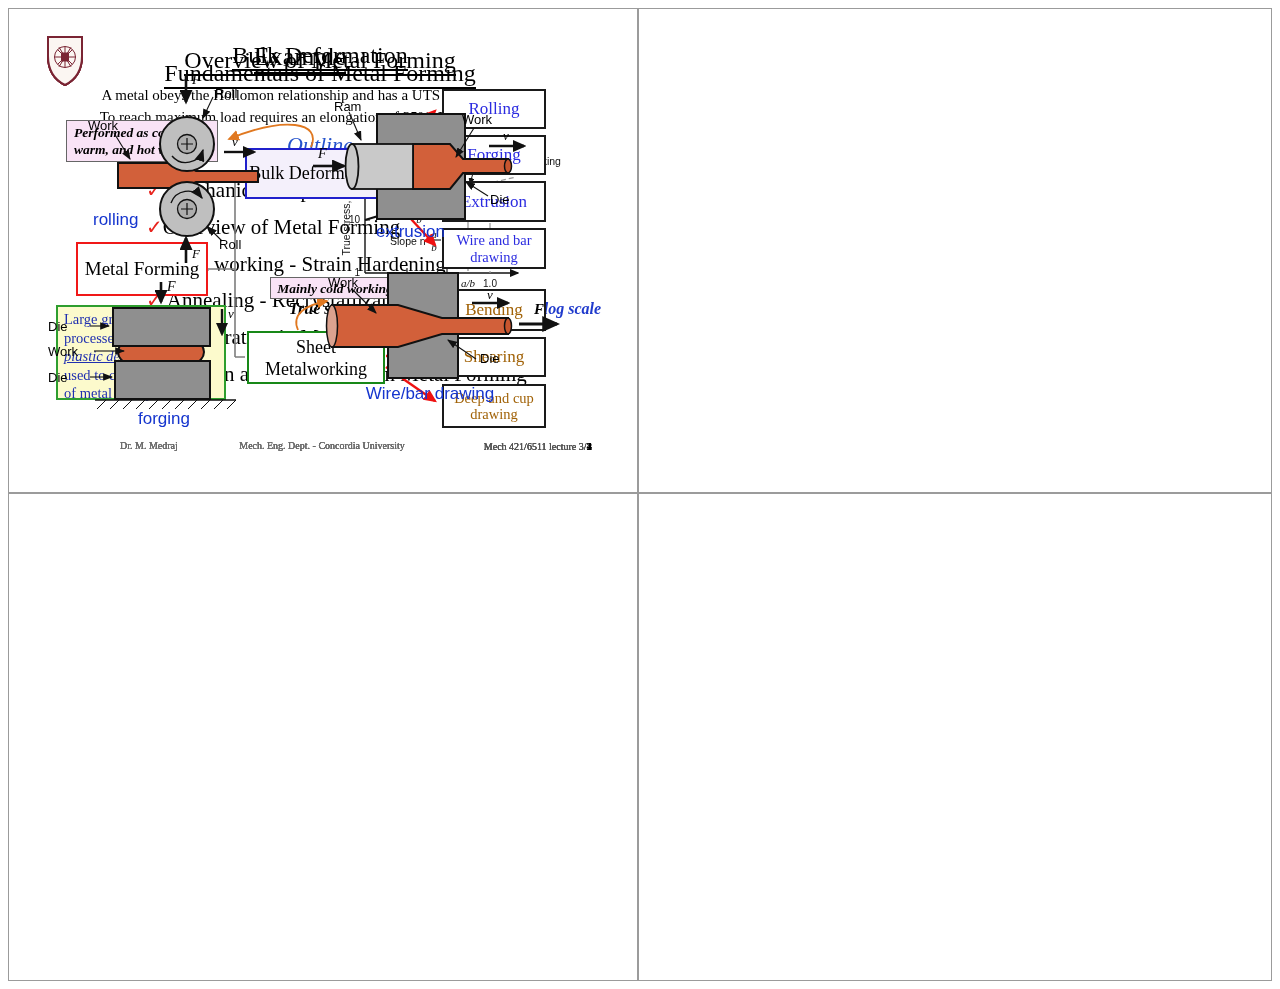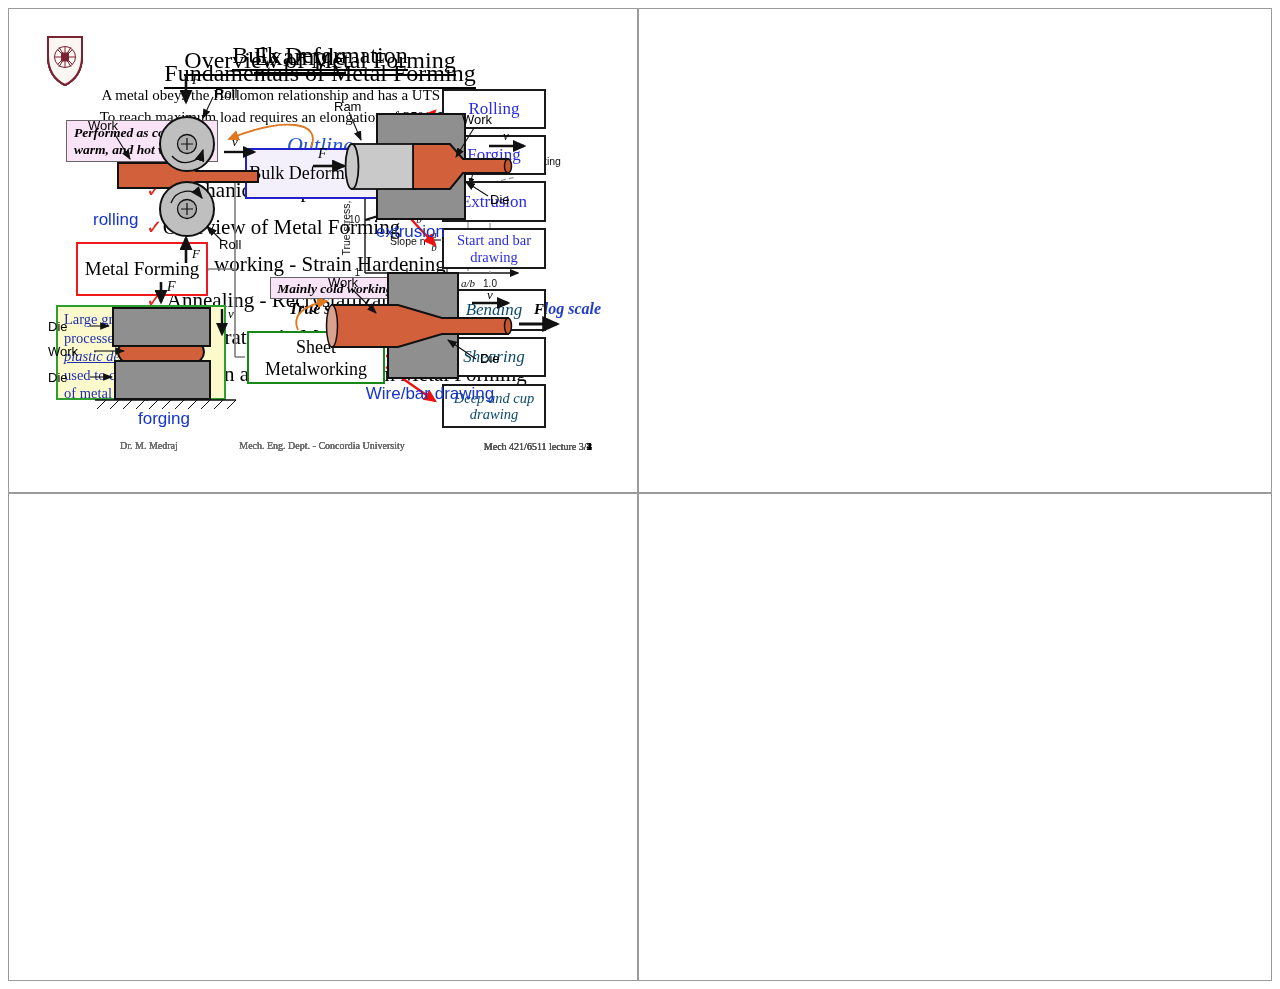--- a/index.html
+++ b/index.html
@@ -52,21 +52,21 @@
   .bx-root{left:76px;top:242px;width:132px;height:54px;border:2px solid #F01818;font-size:19px;text-align:center;}
   .bx-bulk{left:245px;top:148px;width:140px;height:51px;border:2px solid #2020CC;background:#F4F0FB;font-size:18px;}
   .bx-sheet{left:247px;top:331px;width:138px;height:53px;border:2px solid #188818;font-size:18px;line-height:22px;}
   .bx-note{background:#F9E3F6;border:1.5px solid #666;font-weight:bold;font-style:italic;font-size:13.5px;line-height:17px;}
   .bx-nb{left:66px;top:120px;width:152px;height:42px;justify-content:flex-start;text-align:left;padding-left:7px;}
   .bx-ns{left:270px;top:277px;width:130px;height:22px;}
   .bx-desc{position:absolute;left:56px;top:305px;width:170px;height:95px;border:2px solid #2E9E2E;background:#FCFACC;color:#2030B0;font-size:14.5px;line-height:18.5px;text-align:left;padding:3px 6px;box-sizing:border-box;white-space:pre-line;}
   .ui{font-style:italic;text-decoration:underline;}
   .bx-child{left:442px;width:104px;border:2px solid #1a1a1a;}
   .c-blue{color:#2B2BE0;font-size:17px;}
-  .c-green{color:#0c4a6e;font-size:17px;font-style:italic;}
+  .c-green{color:#a16207;font-size:17px;}
   .two{font-size:14.5px;line-height:16.5px;}
   .conn{stroke:#7d7d7d;stroke-width:1.6;fill:none;}
   .ra{stroke:#EE1111;stroke-width:2.4;fill:none;}
   .oa{stroke:#E07820;stroke-width:1.8;fill:none;}
 
   
   .dl{position:absolute;font-family:"Liberation Sans",sans-serif;font-size:13px;white-space:nowrap;}
   .it{font-family:"Liberation Serif",serif;font-style:italic;font-size:14px;}
   .it2{font-family:"Liberation Serif",serif;font-style:italic;font-size:13px;}
   .it3{font-family:"Liberation Serif",serif;font-style:italic;font-size:15px;font-weight:bold;}
@@ -243,21 +243,21 @@
     <div class="box bx-child c-blue" style="top:89px;height:40px;">
         <span>Rolling</span>
       </div>
     <div class="box bx-child c-blue" style="top:135px;height:40px;">
         <span>Forging</span>
       </div>
     <div class="box bx-child c-blue" style="top:181px;height:41px;">
         <span>Extrusion</span>
       </div>
     <div class="box bx-child c-blue two" style="top:228px;height:41px;">
-        <span class="pre">Start and bar
+        <span class="pre">Wire and bar
 drawing</span>
       </div>
     <div class="box bx-child c-green" style="top:289px;height:42px;">
         <span>Bending</span>
       </div>
     <div class="box bx-child c-green" style="top:337px;height:40px;">
         <span>Shearing</span>
       </div>
     <div class="box bx-child c-green two" style="top:384px;height:44px;">
         <span class="pre">Deep and cup

